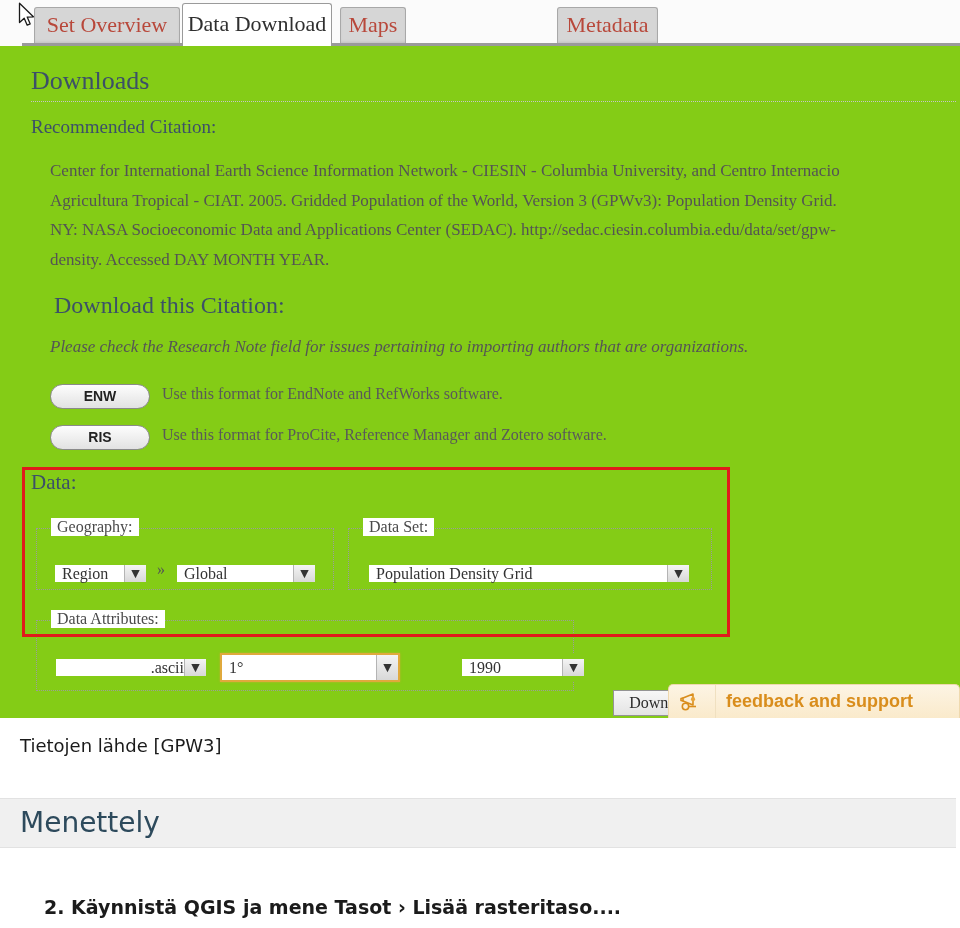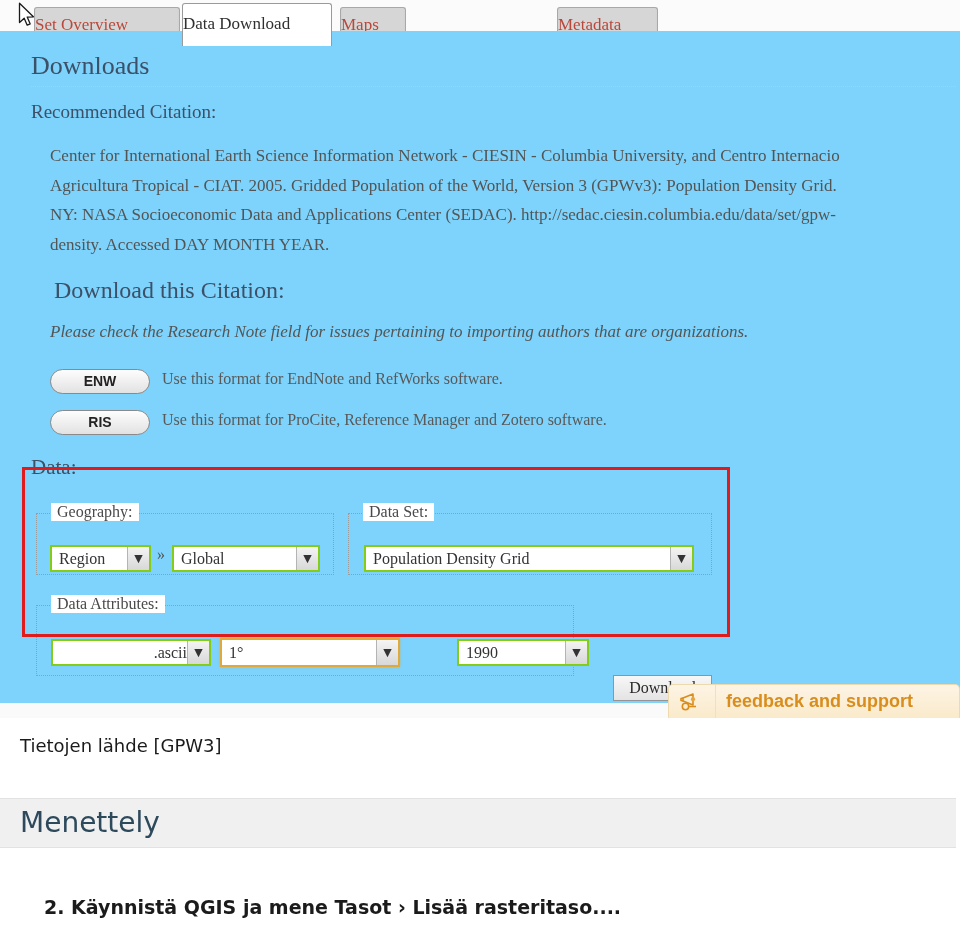--- a/index.html
+++ b/index.html
@@ -29,40 +29,40 @@
   }
   .tab{
     position:absolute;top:7px;height:36px;
     box-sizing:border-box;
     background:#d6d6d6;
     border:1px solid #a8a8a8;
     border-bottom:none;
     border-radius:3px 3px 0 0;
     color:#b8483b;
     font-family:"Liberation Serif", serif;
-    font-size:17px;
+    font-size:22px;
     line-height:34px;
-    text-align:left;
+    text-align:center;
     white-space:nowrap;
     box-shadow:inset 0 -2px 3px -1px rgba(0,0,0,.10);
   }
   .tab.active{
     background:#ffffff;
     color:#2f2f2f;
     top:3px;height:43px;
     line-height:40px;
     border-color:#9a9a9a;
     z-index:5;
     box-shadow:none;
   }
 
   
   #page{
-    position:absolute;left:0;top:31px;width:960px;height:672px;
-    background:#7dd3fc;
+    position:absolute;left:0;top:46px;width:960px;height:672px;
+    background:#84cc16;
   }
   #pagetitle{
     position:absolute;left:31px;top:20px;
     font-family:"Liberation Serif", serif;
     font-size:26px;color:#3c5068;
   }
   #title-rule{
     position:absolute;left:31px;top:55px;width:925px;height:0;
     border-top:1px dotted #c6c6c6;
   }
@@ -143,21 +143,21 @@
     font-family:"Liberation Serif", serif;
     font-size:16px;color:#4a4a4a;
     white-space:nowrap;
   }
 
   
   .sel{
     position:absolute;
     box-sizing:border-box;
     height:27px;
-    border:2px solid #84cc16;
+    border:5px solid #84cc16;
     background:#ffffff;
     font-family:"Liberation Serif", serif;
     font-size:16px;color:#333;
     cursor:pointer;
     display:flex;align-items:center;
   }
   .sel .val{
     flex:1;padding-left:7px;
     overflow:hidden;white-space:nowrap;
   }

